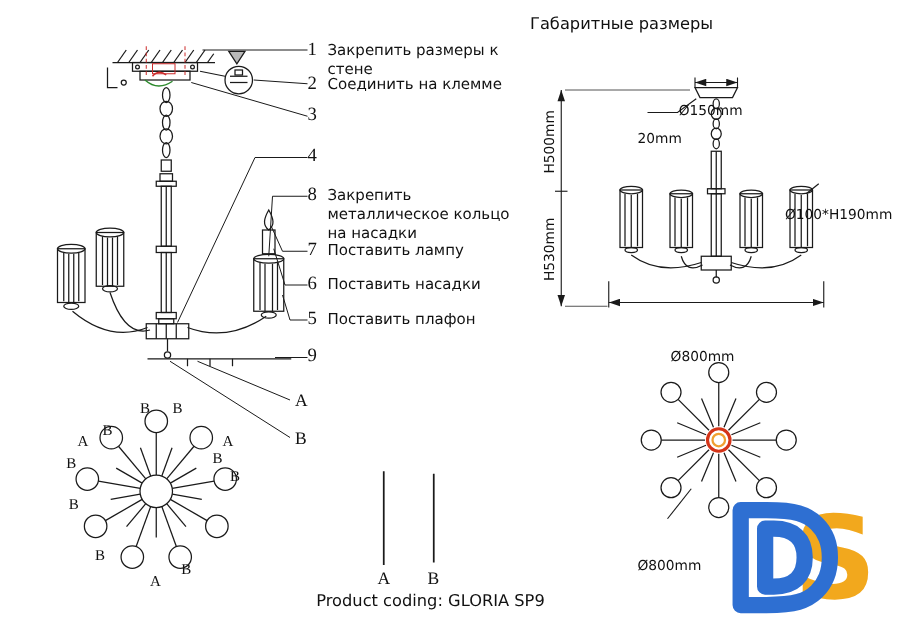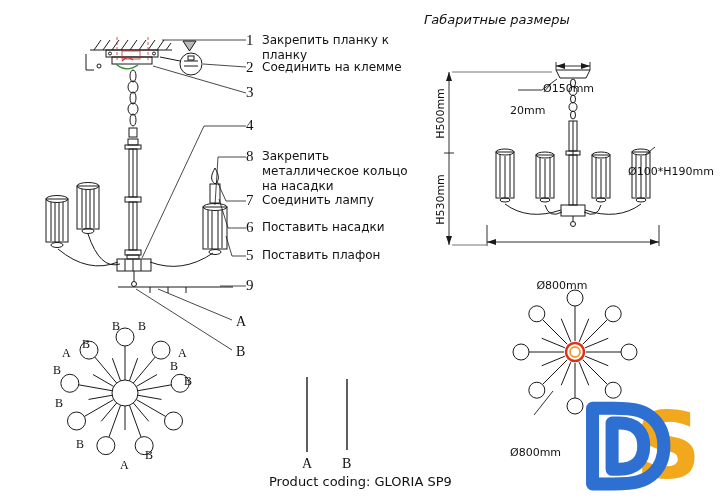--- a/index.html
+++ b/index.html
@@ -1,27 +1,27 @@
 <!DOCTYPE html>
 <html><head>
 <meta charset="utf-8">
 <style>
   html,body{margin:0;padding:0;}
   body{width:725px;height:500px;background:#fff;position:relative;overflow:hidden;
        font-family:"DejaVu Sans",sans-serif;color:#111;}
-  .abs{position:absolute;font-style:italic;}
+  .abs{position:absolute;}
   .title{font-size:13px;}
   .step{position:absolute;left:246px;display:flex;gap:6px;align-items:flex-start;width:190px;}
   .step-num{font-family:"Liberation Serif",serif;font-size:15px;min-width:10px;line-height:1;}
   .step-label{font-size:12px;line-height:1.25;max-width:162px;}
   .callout{position:absolute;font-family:"Liberation Serif",serif;font-size:14px;}
   .tv-lbl{position:absolute;font-family:"Liberation Serif",serif;font-size:12px;}
   .dim{position:absolute;font-size:11px;white-space:nowrap;margin-top:32px;}
   .dim-rot{position:absolute;font-size:11px;width:52px;text-align:center;transform:rotate(-90deg);}
-  .product{position:absolute;font-size:13px;margin-left:16px;}
+  .product{position:absolute;font-size:13px;}
   svg{position:absolute;left:0;top:0;}
 </style>
 </head>
 <body>
 
 <svg width="725" height="500" viewBox="0 0 725 500">
   <defs>
     <marker id="mA" markerWidth="10" markerHeight="8" refX="9" refY="3" orient="auto" markerUnits="userSpaceOnUse">
       <path d="M0,0 L9,3 L0,6 Z" fill="#1a1a1a"></path>
     </marker>
@@ -268,39 +268,39 @@
       <line x1="570.790482243984" y1="341.83732514237585" x2="561.2233964348568" y2="318.7403368295937"></line>
     </g>
   <circle cx="575" cy="352" r="9" stroke="#d43418" stroke-width="2.5" fill="#fff"></circle>
   <circle cx="575" cy="352" r="5" stroke="#f0a030" stroke-width="1.8" fill="none"></circle>
 </svg>
 
 <div class="abs title" style="left:424px;top:12px">Габаритные размеры</div>
 
 <div class="step" style="top:33px">
     <span class="step-num">1</span>
-    <span class="step-label">Закрепить планку к планку</span>
+    <span class="step-label">Закрепить размеры к стене</span>
   </div>
 <div class="step" style="top:60px">
     <span class="step-num">2</span>
     <span class="step-label">Соединить на клемме</span>
   </div>
 <div class="step" style="top:85px">
     <span class="step-num">3</span>
   </div>
 <div class="step" style="top:118px">
     <span class="step-num">4</span>
   </div>
 <div class="step" style="top:149px">
     <span class="step-num">8</span>
     <span class="step-label">Закрепить металлическое кольцо на насадки</span>
   </div>
 <div class="step" style="top:193px">
     <span class="step-num">7</span>
-    <span class="step-label">Соединить лампу</span>
+    <span class="step-label">Поставить лампу</span>
   </div>
 <div class="step" style="top:220px">
     <span class="step-num">6</span>
     <span class="step-label">Поставить насадки</span>
   </div>
 <div class="step" style="top:248px">
     <span class="step-num">5</span>
     <span class="step-label">Поставить плафон</span>
   </div>
 <div class="step" style="top:278px">

